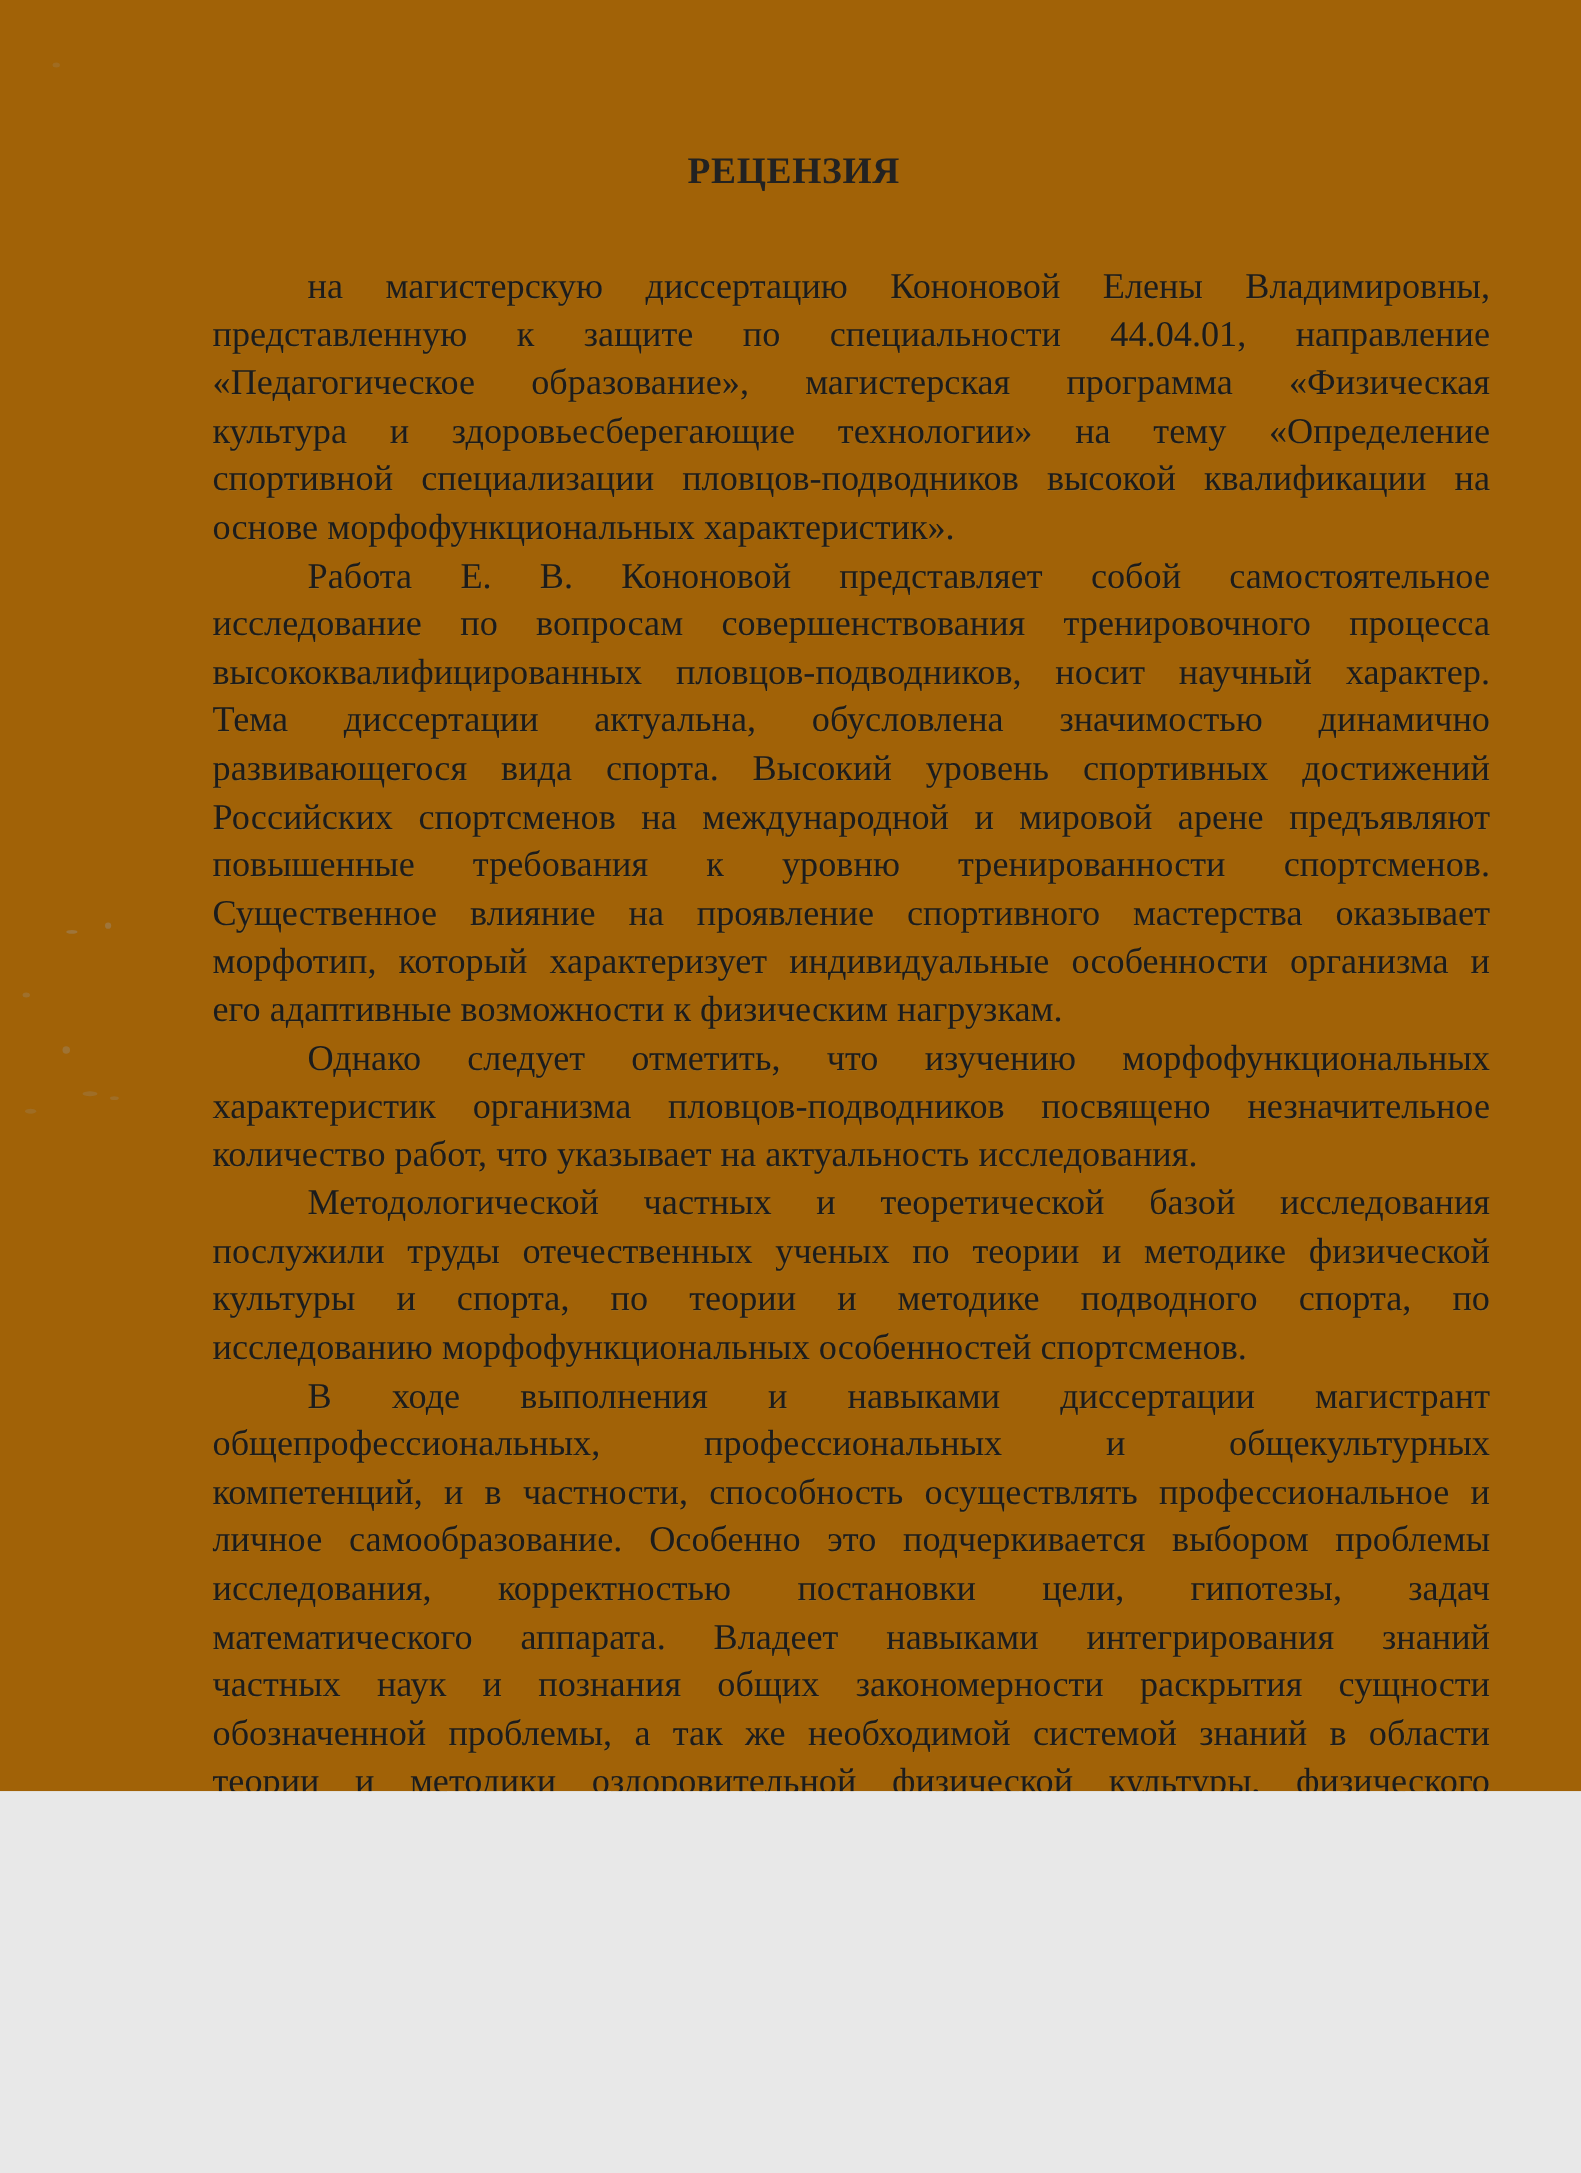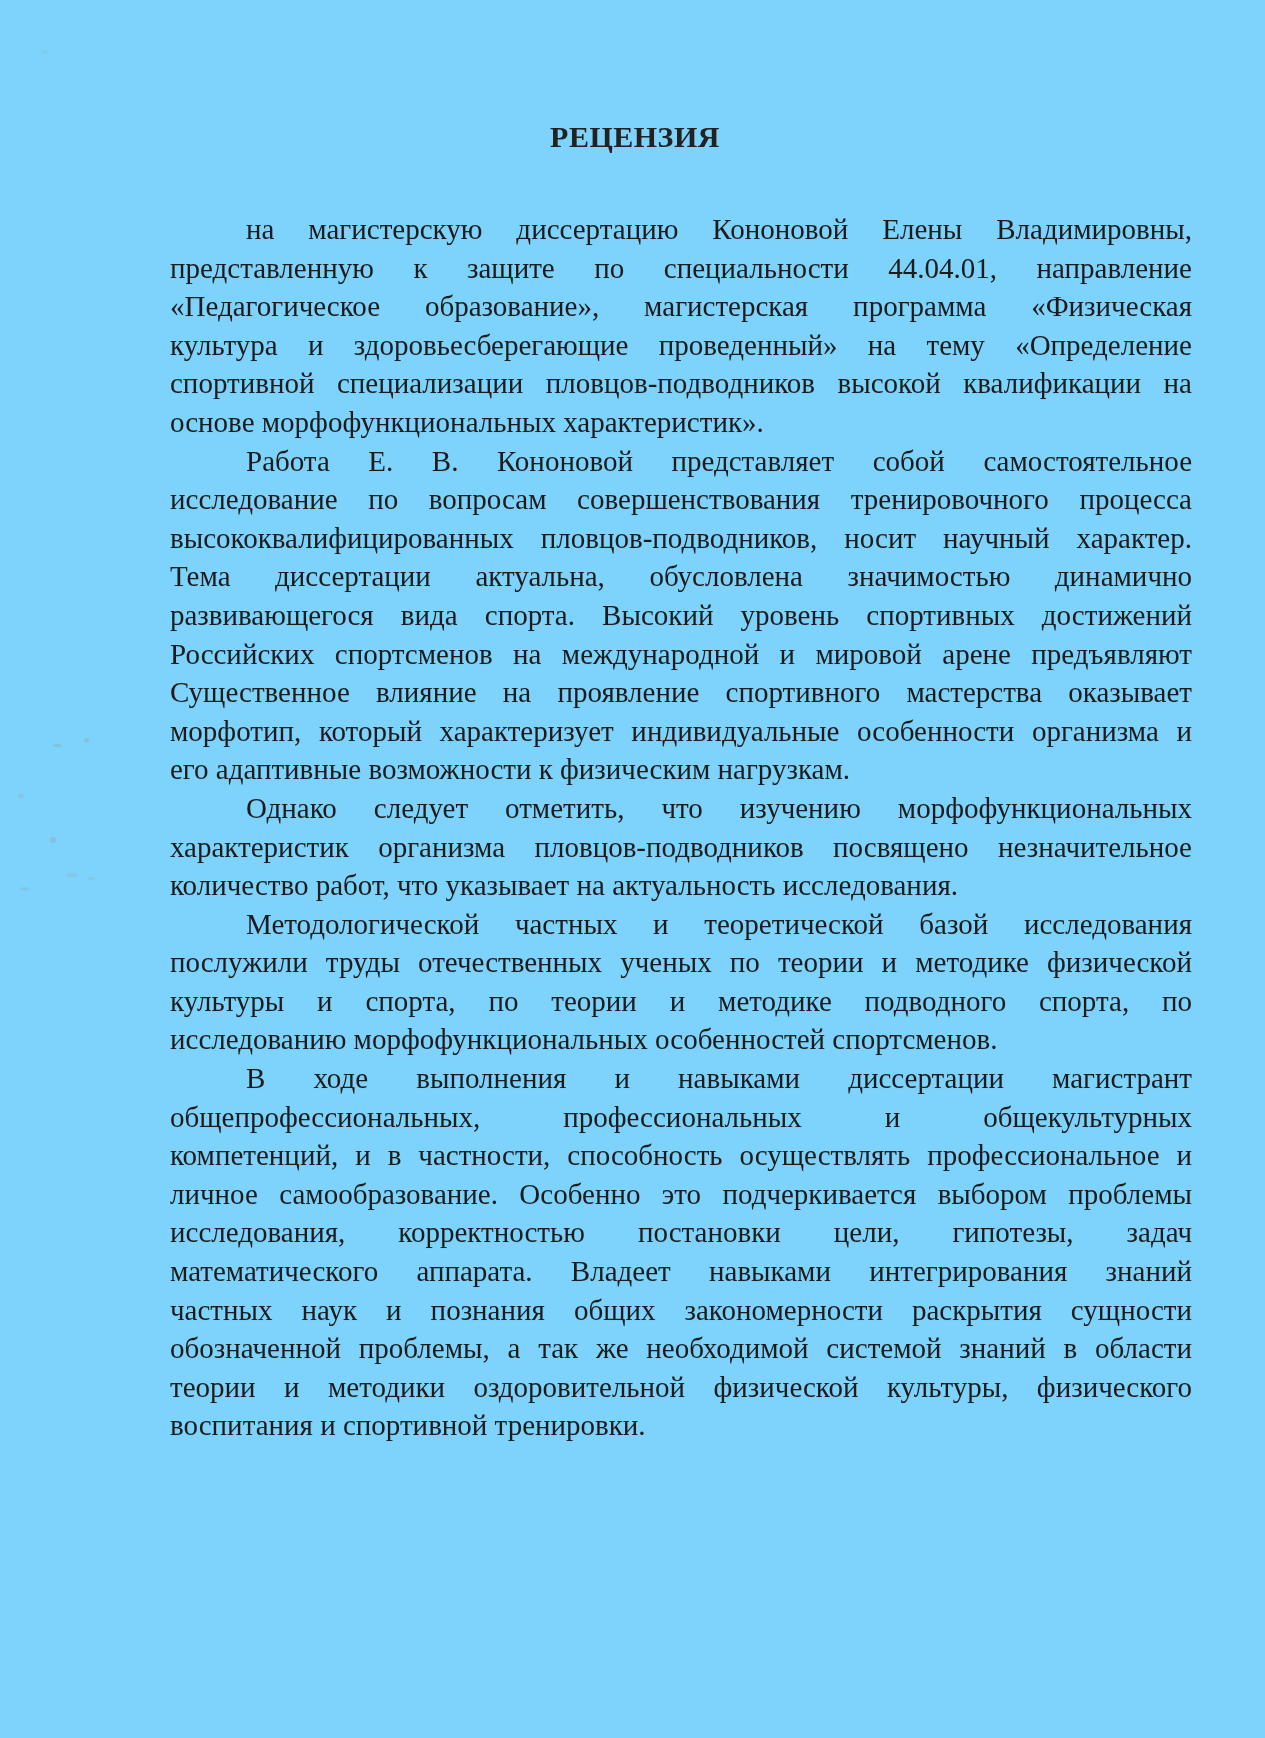--- a/index.html
+++ b/index.html
@@ -3,23 +3,23 @@
 <meta charset="utf-8">
 <style>
   html, body {
     margin: 0;
     padding: 0;
     background: #e8e8e8;
   }
   .page {
     position: relative;
     width: 1265px;
-    height: 1738px;
+    height: 1433px;
     margin: 0 auto;
-    background: #7dd3fc;
+    background: #a16207;
     overflow: hidden;
     font-family: "Liberation Serif", "DejaVu Serif", serif;
     color: #1c1c1c;
   }
   .doc {
     position: absolute;
     left: 170px;
     top: 120px;
     width: 1022px;
   }
@@ -78,31 +78,32 @@
   <span class="speck s7"></span>
   <span class="speck s8"></span>
 
   <div class="doc">
     <h1 class="doc-title">РЕЦЕНЗИЯ</h1>
     <div id="paragraphs">
         <div class="para">
           <div class="line first">на магистерскую диссертацию Кононовой Елены Владимировны,</div>
           <div class="line">представленную к защите по специальности 44.04.01, направление</div>
           <div class="line">«Педагогическое образование», магистерская программа «Физическая</div>
-          <div class="line">культура и здоровьесберегающие проведенный» на тему «Определение</div>
+          <div class="line">культура и здоровьесберегающие технологии» на тему «Определение</div>
           <div class="line">спортивной специализации пловцов-подводников высокой квалификации на</div>
           <div class="line last">основе морфофункциональных характеристик».</div>
         </div>
         <div class="para">
           <div class="line first">Работа Е. В. Кононовой представляет собой самостоятельное</div>
           <div class="line">исследование по вопросам совершенствования тренировочного процесса</div>
           <div class="line">высококвалифицированных пловцов-подводников, носит научный характер.</div>
           <div class="line">Тема диссертации актуальна, обусловлена значимостью динамично</div>
           <div class="line">развивающегося вида спорта. Высокий уровень спортивных достижений</div>
           <div class="line">Российских спортсменов на международной и мировой арене предъявляют</div>
+          <div class="line">повышенные требования к уровню тренированности спортсменов.</div>
           <div class="line">Существенное влияние на проявление спортивного мастерства оказывает</div>
           <div class="line">морфотип, который характеризует индивидуальные особенности организма и</div>
           <div class="line last">его адаптивные возможности к физическим нагрузкам.</div>
         </div>
         <div class="para">
           <div class="line first">Однако следует отметить, что изучению морфофункциональных</div>
           <div class="line">характеристик организма пловцов-подводников посвящено незначительное</div>
           <div class="line last">количество работ, что указывает на актуальность исследования.</div>
         </div>
         <div class="para">

